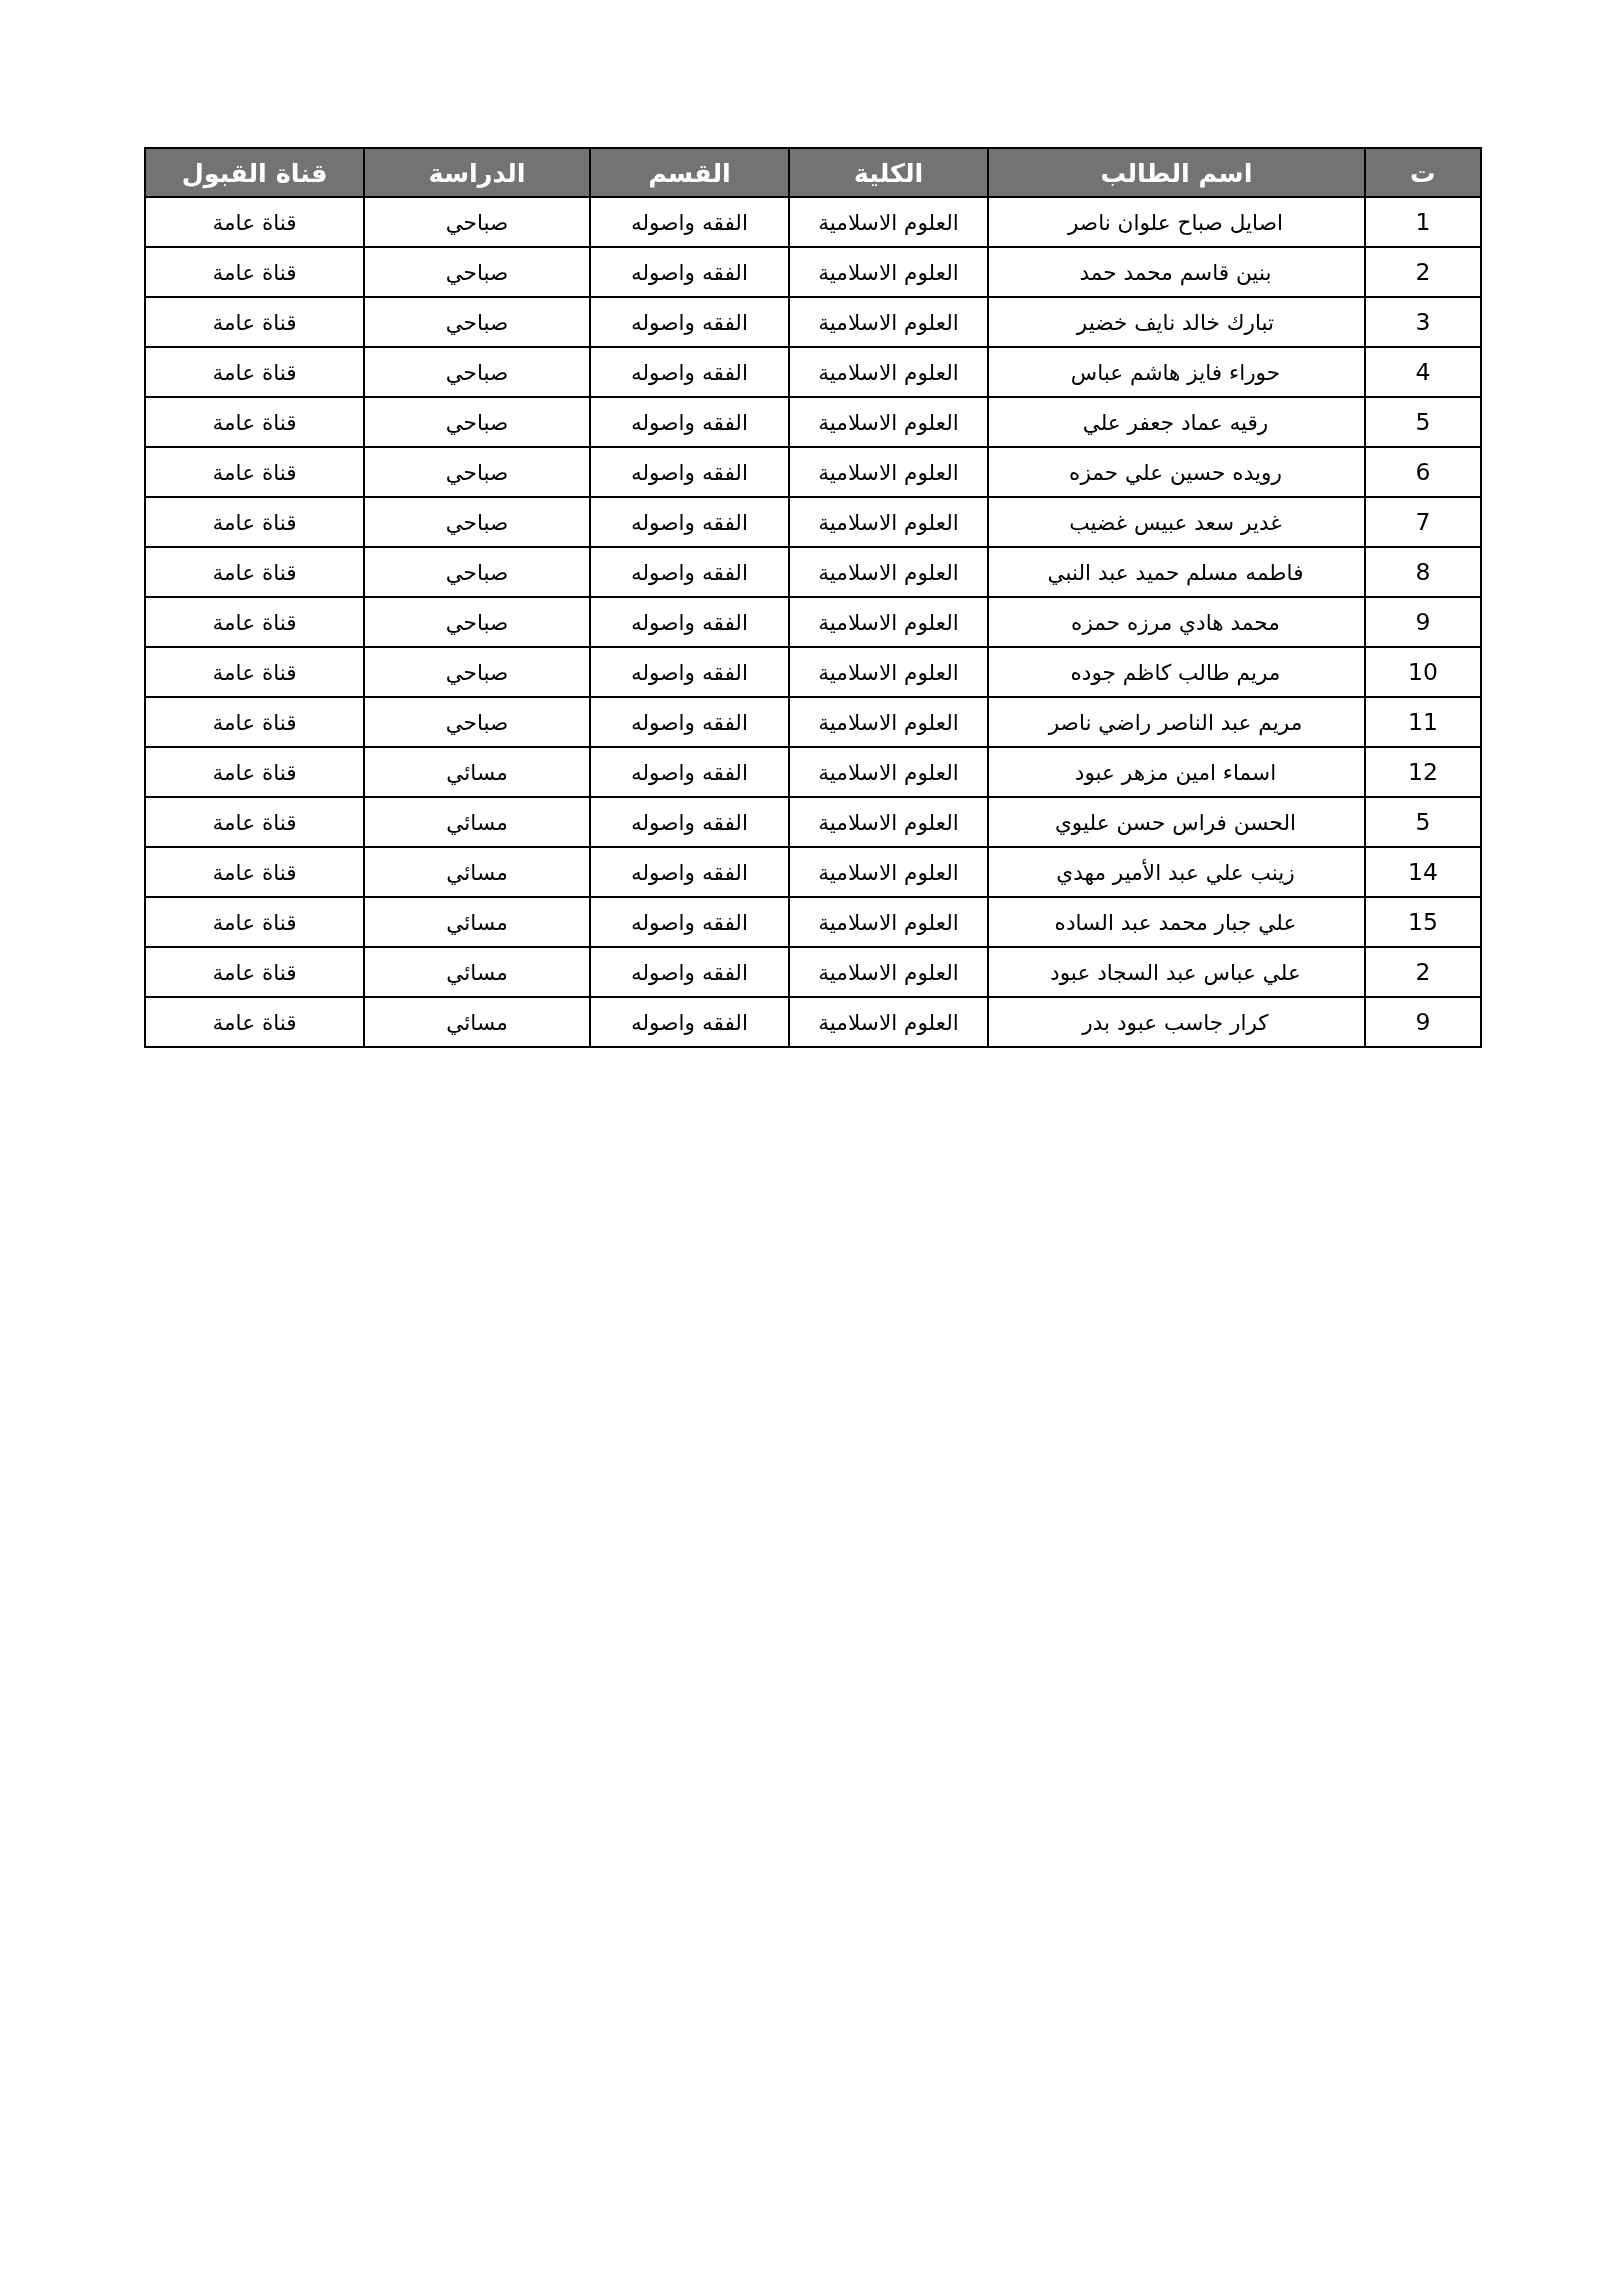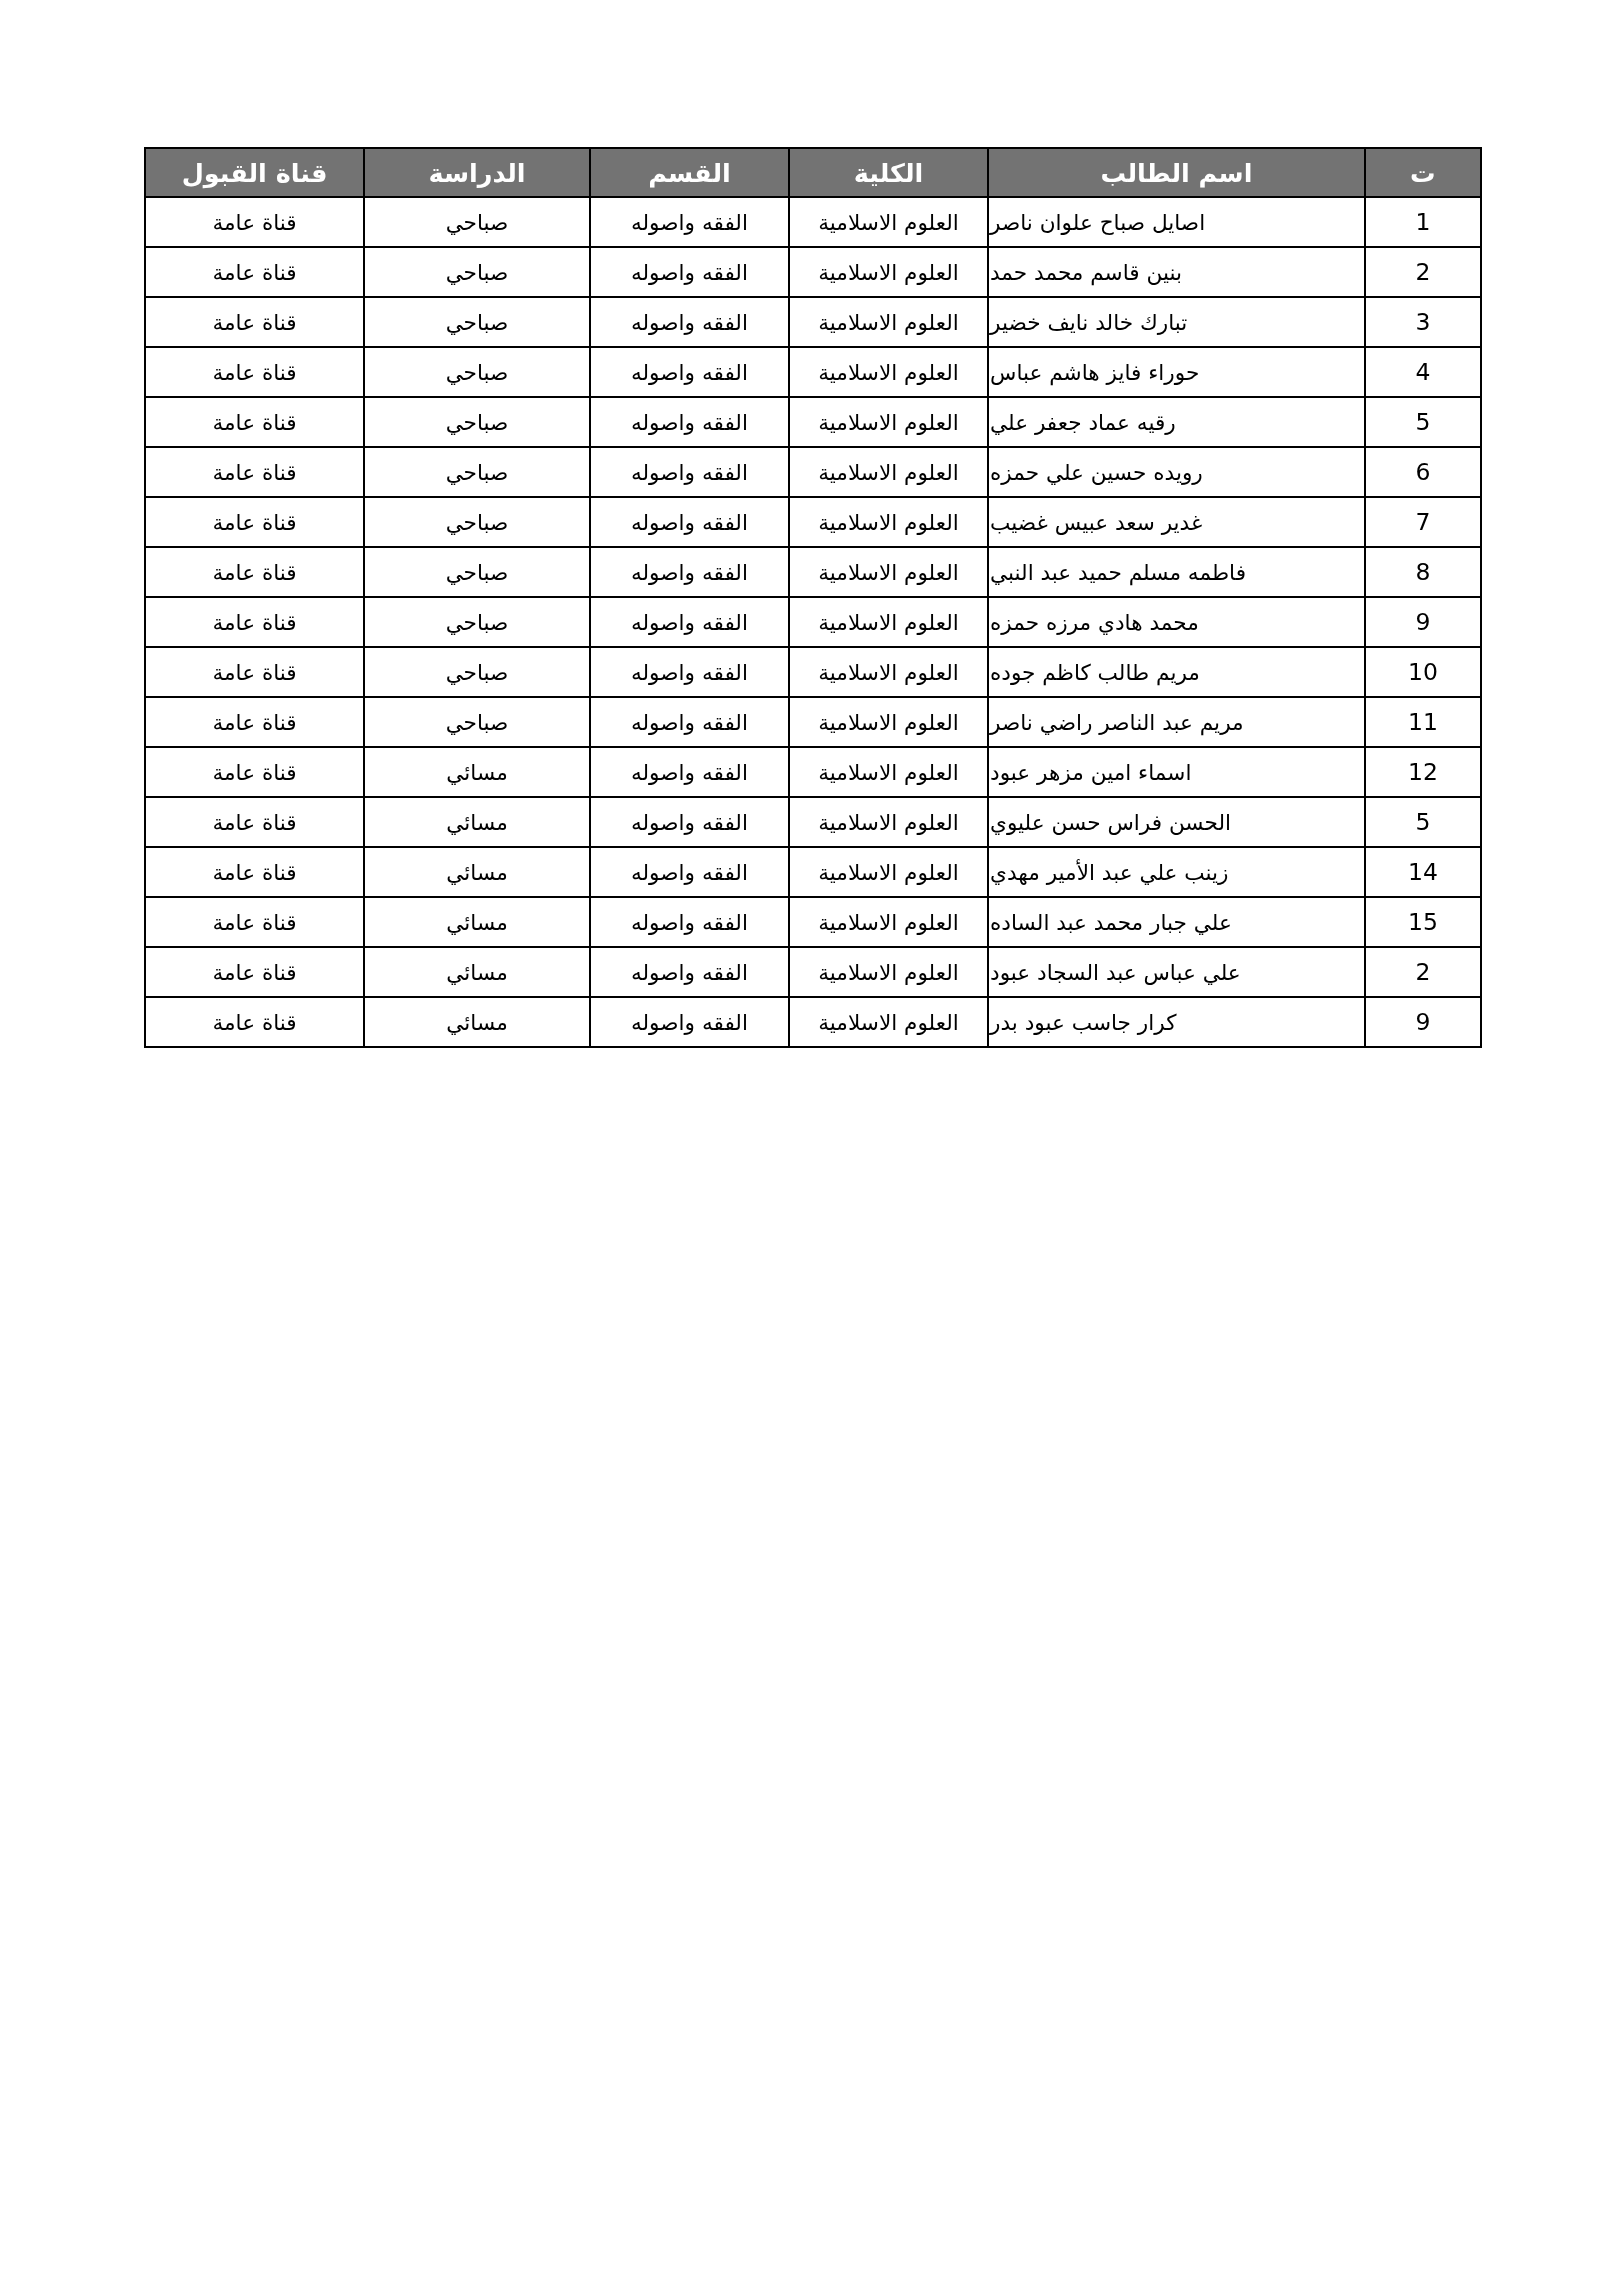--- a/index.html
+++ b/index.html
@@ -59,21 +59,21 @@
     font-size: 21.6px;
     height: 46px;
     border: 2px solid #000000;
     border-top-width: 2.9px;
     border-bottom-width: 2.9px;
     text-align: center;
     overflow: hidden;
     white-space: nowrap;
   }
   table.students td.name-cell {
-    text-align: left;
+    text-align: center;
     padding-right: 2.9px;
   }
   table.students td.num-cell {
     font-size: 23.5px;
   }
 </style>
 </head>
 <body>
 
 <div class="sheet">

